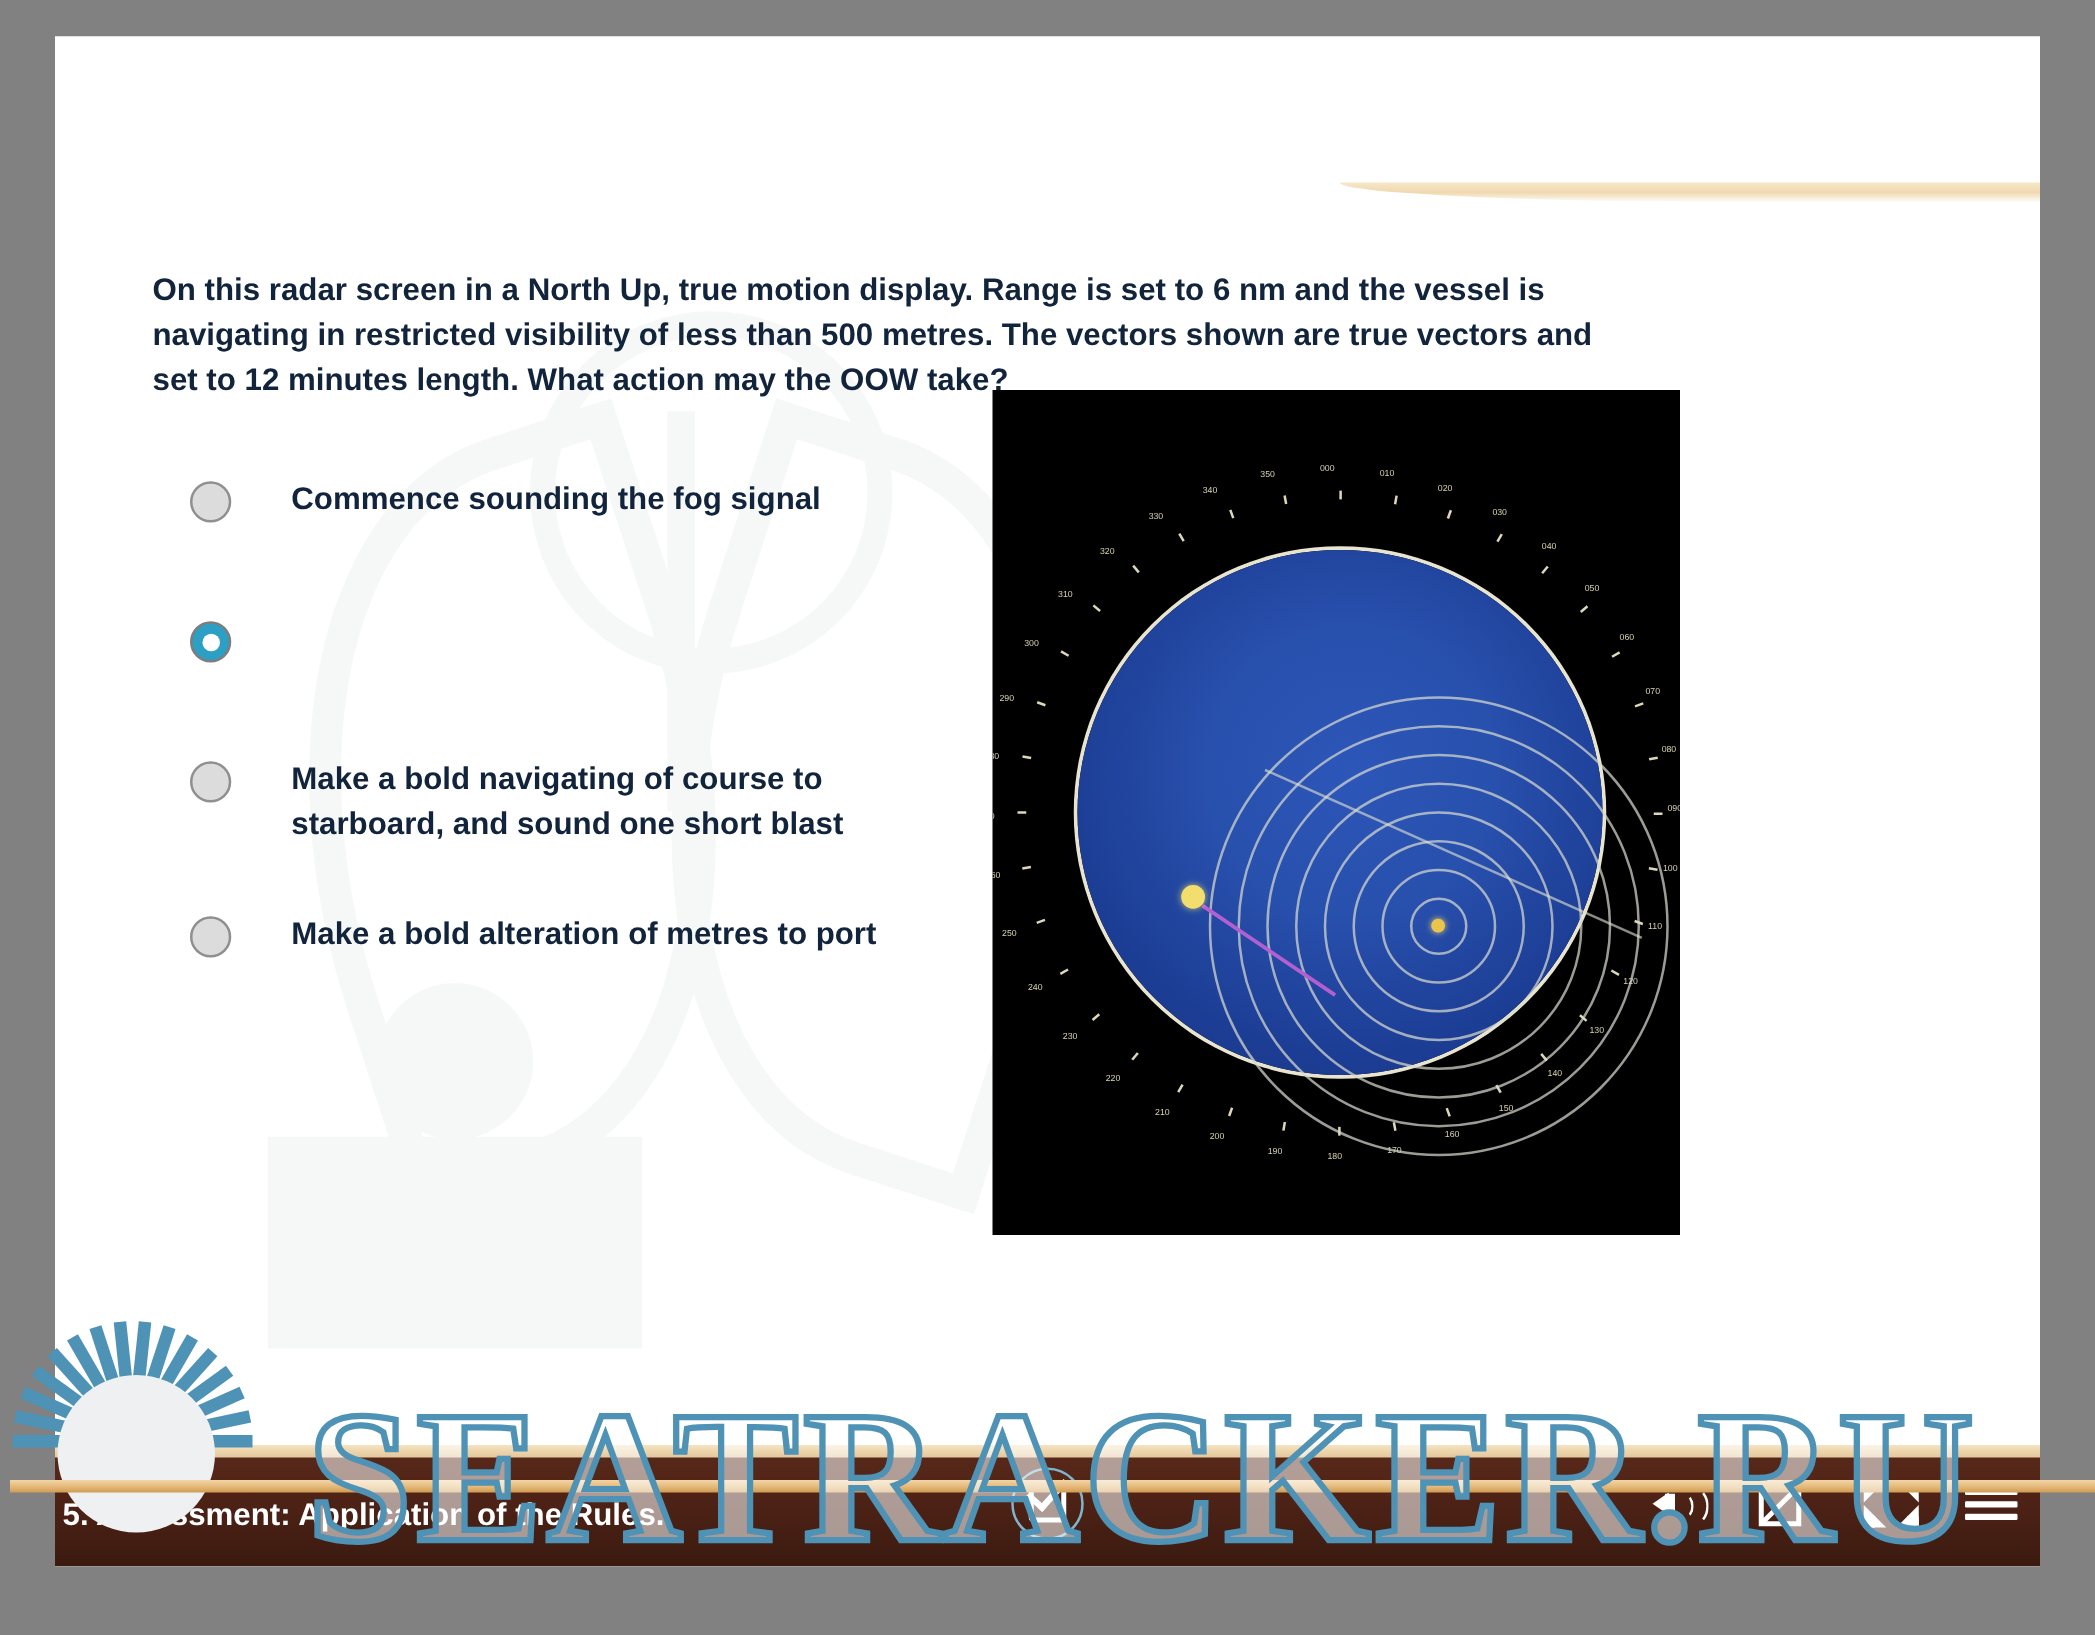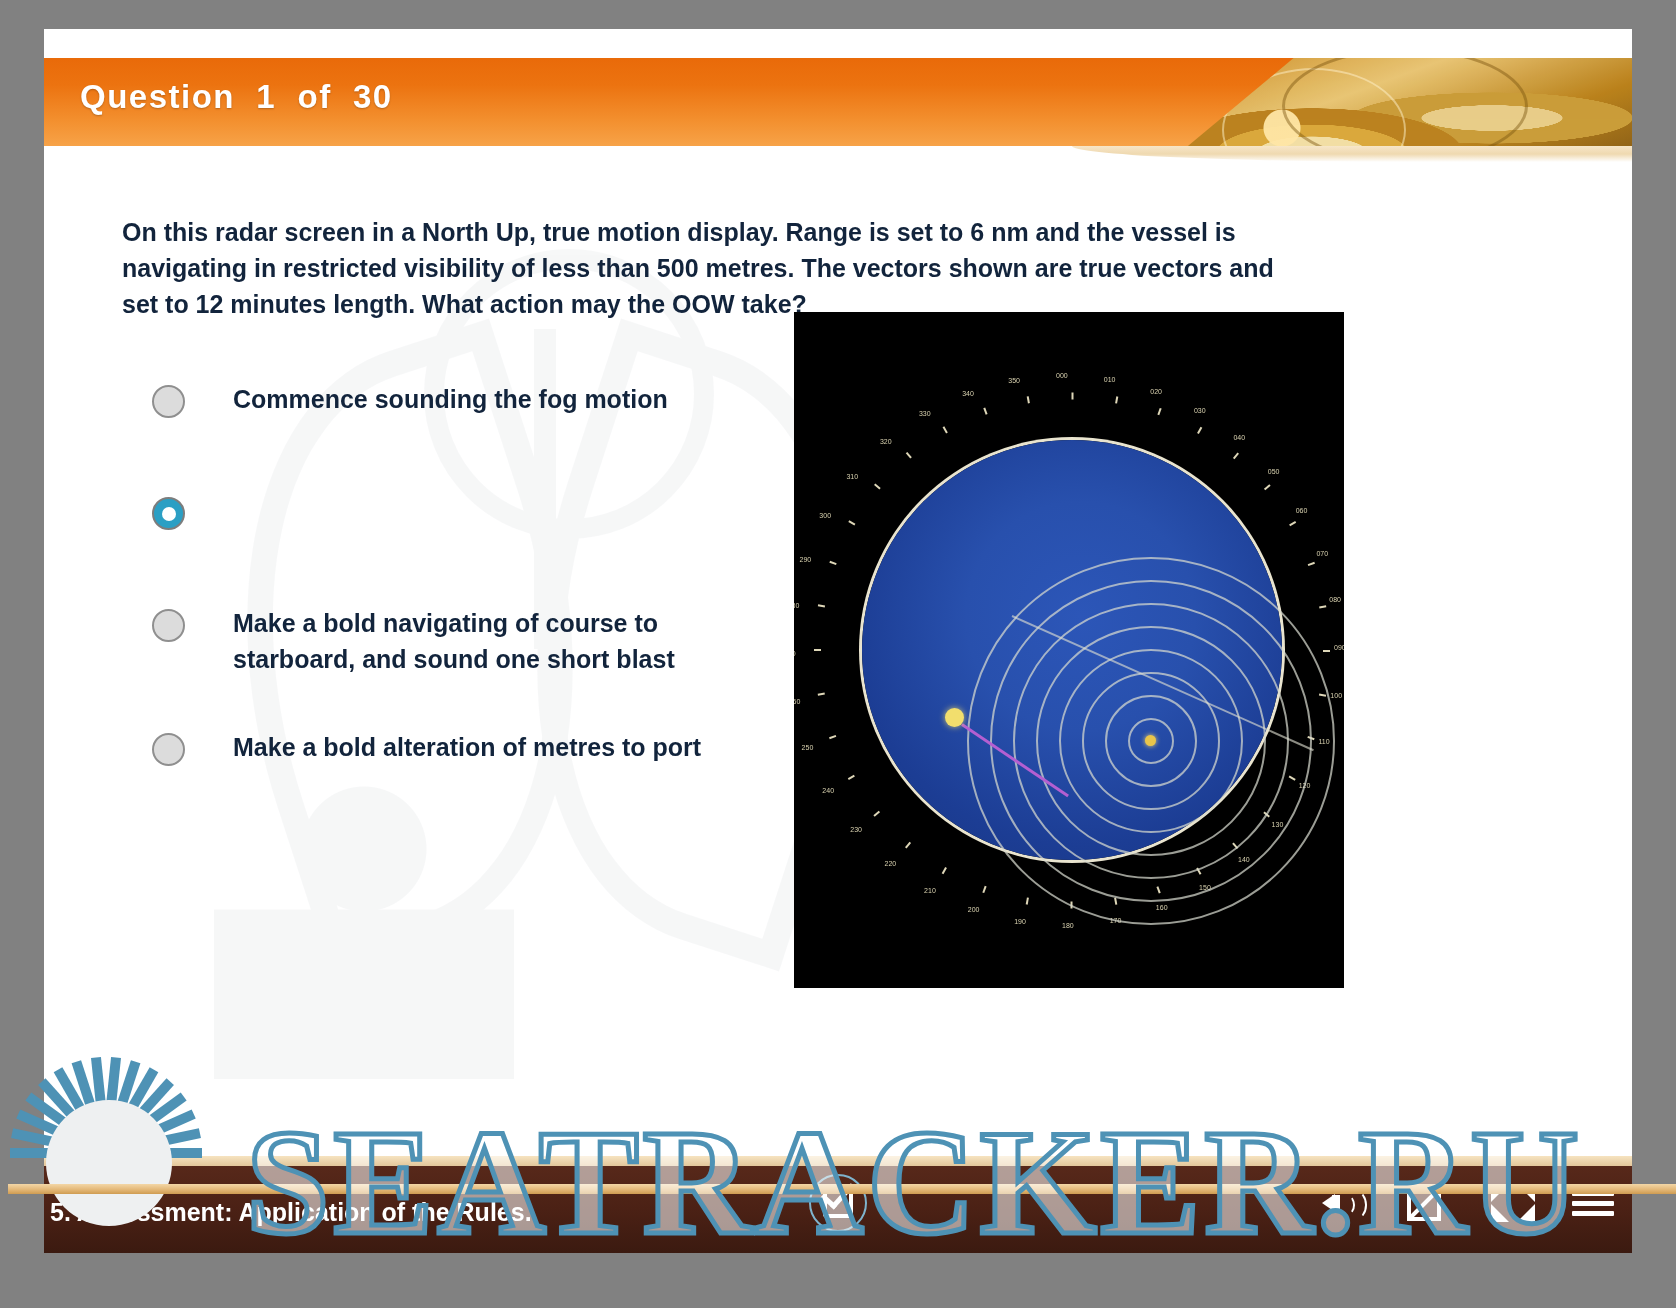--- a/index.html
+++ b/index.html
@@ -262,34 +262,30 @@
 <div id="frame">
 
   <div id="emblem">
     <div class="leaf l"></div>
     <div class="leaf r"></div>
     <div class="anchor-ring"></div>
     <div class="anchor-stem"></div>
     <div class="person"></div>
   </div>
 
-  <div id="header">
-    <div id="compass"></div>
-    <div id="header-title">Question  1  of  30</div>
-  </div>
   <div id="swoosh">
     <div class="band"></div>
   </div>
 
   <div id="qtext">On this radar screen in a North Up, true motion display. Range is set to 6 nm and the vessel is navigating in restricted visibility of less than 500 metres. The vectors shown are true vectors and set to 12 minutes length. What action may the OOW take?</div>
 
   <div id="options">
     <div class="opt">
       <div class="radio"></div>
-      <span class="opt-label">Commence sounding the fog motion</span>
+      <span class="opt-label">Commence sounding the fog signal</span>
     </div>
     <div class="opt">
       <div class="radio sel"></div>
     </div>
     <div class="opt">
       <div class="radio"></div>
       <span class="opt-label">Make a bold navigating of course to starboard, and sound one short blast</span>
     </div>
     <div class="opt">
       <div class="radio"></div>

